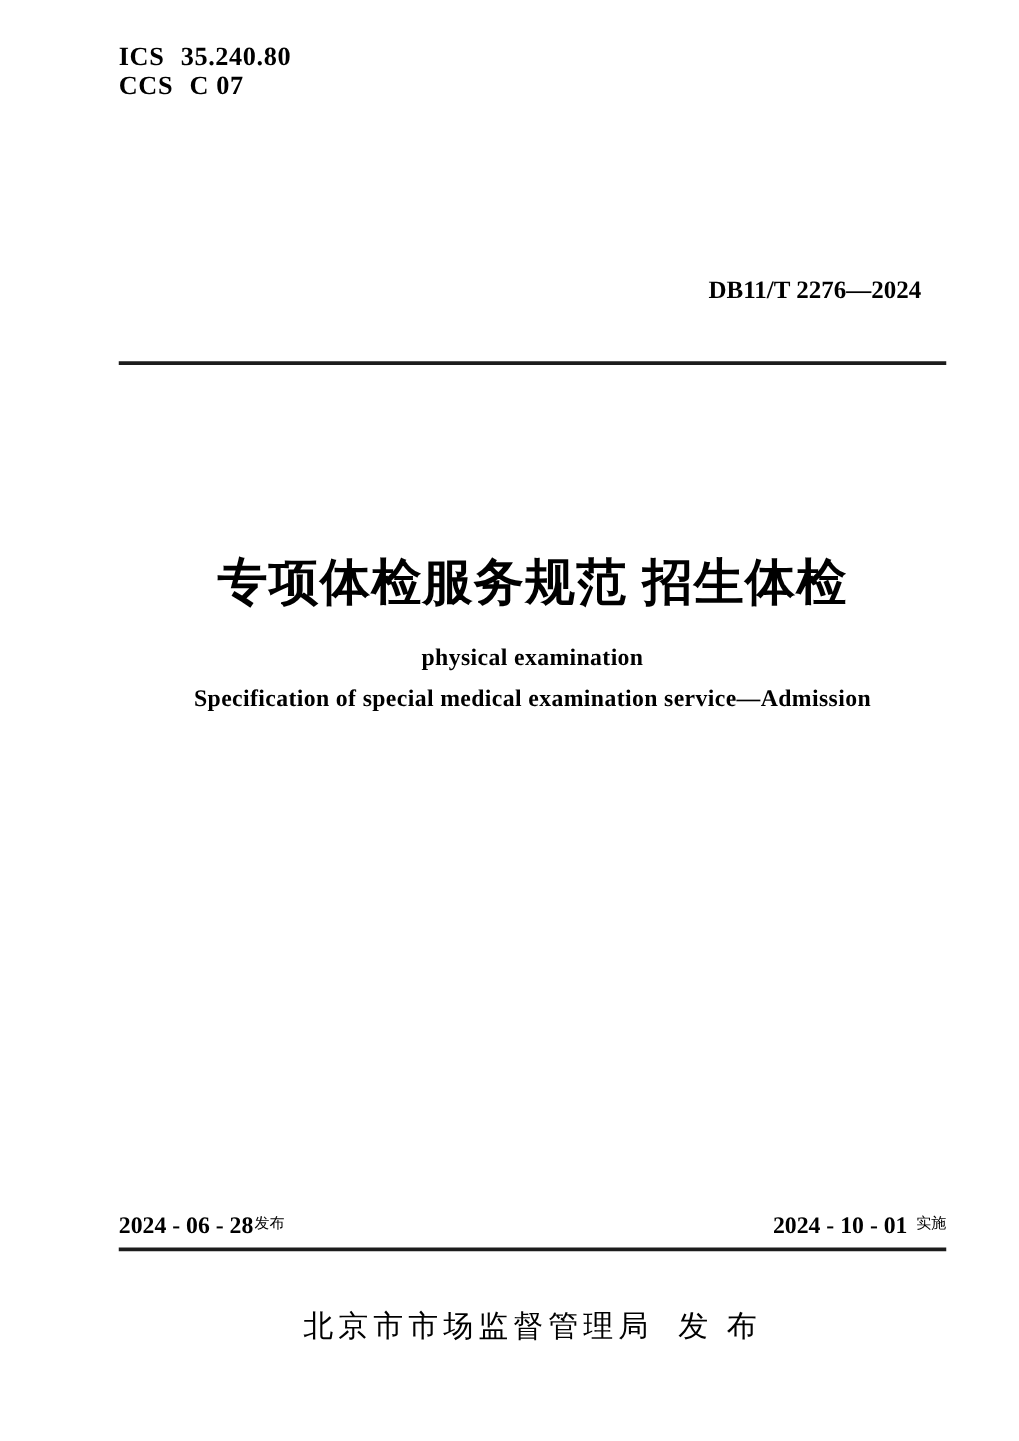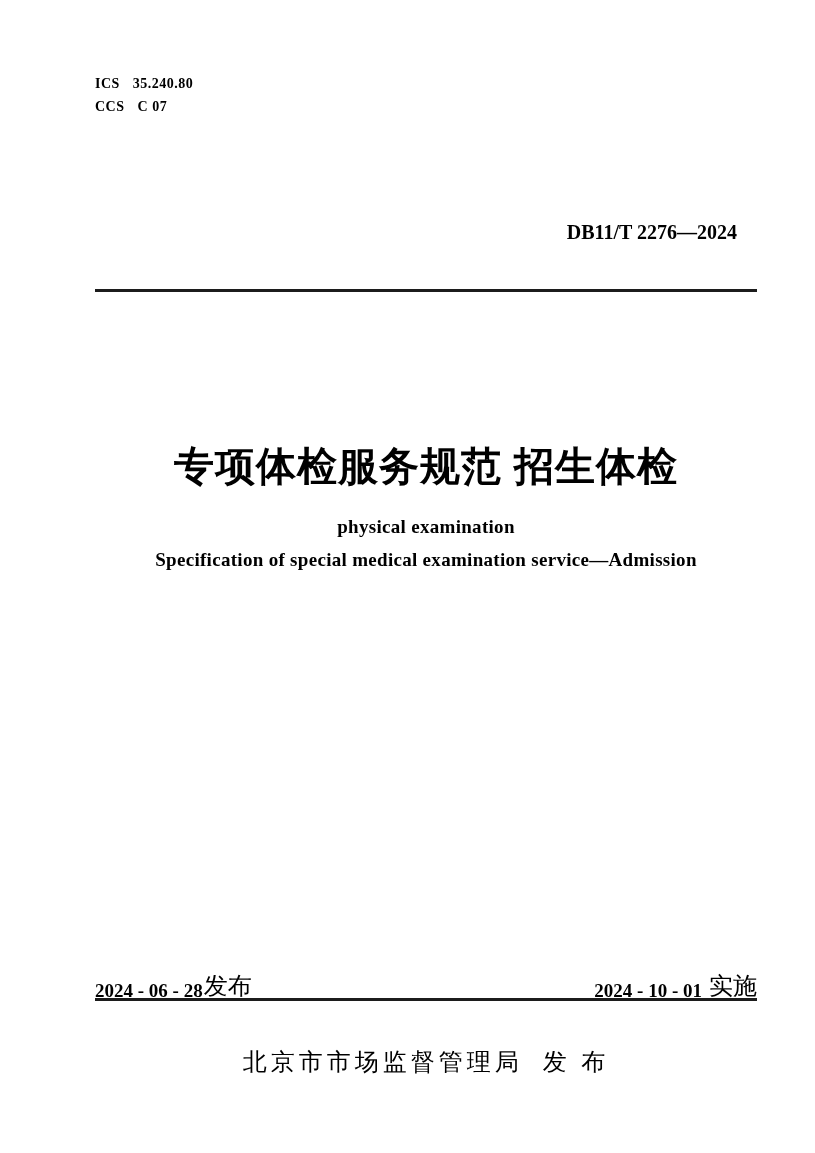--- a/index.html
+++ b/index.html
@@ -14,24 +14,23 @@
     color: #000;
   }
 
   
   .codes {
     position: absolute;
     left: 95px;
     top: 34px;
     font-family: "Liberation Serif", "DejaVu Serif", serif;
     font-weight: bold;
-    font-size: 14px;
+    font-size: 21px;
     line-height: 23px;
     letter-spacing: 0.5px;
-    margin-top: 38px;
   }
   .codes .row { white-space: nowrap; }
   .codes .val { margin-left: 13px; }
 
   
   .logo {
     position: absolute;
     top: 60px;
     right: 100px;
     font-family: "Liberation Serif", "DejaVu Serif", serif;
@@ -110,29 +109,29 @@
   
   .dates-row {
     position: absolute;
     left: 95px;
     top: 970px;
     width: 662px;
     display: flex;
     justify-content: space-between;
     align-items: baseline;
   }
-  .date-group { white-space: nowrap; display: inline-flex; align-items: flex-end; }
+  .date-group { white-space: nowrap; display: inline-flex; align-items: flex-start; }
   .date-num {
     font-family: "Liberation Serif", "DejaVu Serif", serif;
     font-weight: bold;
     font-size: 19px;
   }
   .date-cn {
     font-family: "Liberation Sans", "DejaVu Sans", sans-serif;
-    font-size: 24px;
+    font-size: 12px;
   }
   .gap-sm { margin-left: 7px; }
   .gap-xs { margin-left: 1px; }
 
   
   .publisher-row {
     position: absolute;
     left: 95px;
     top: 1046px;
     width: 662px;

